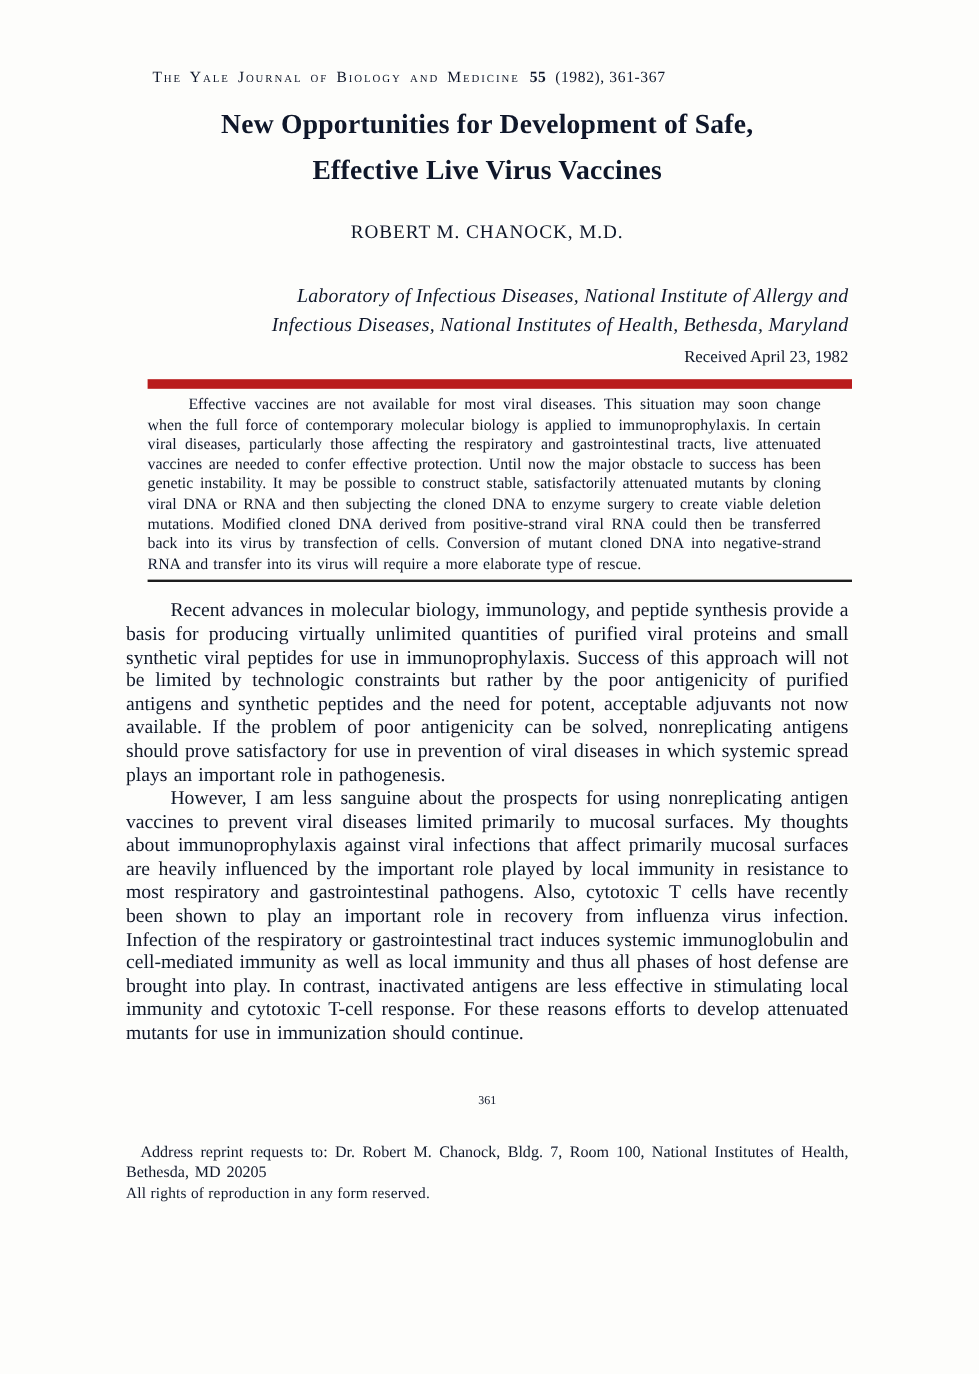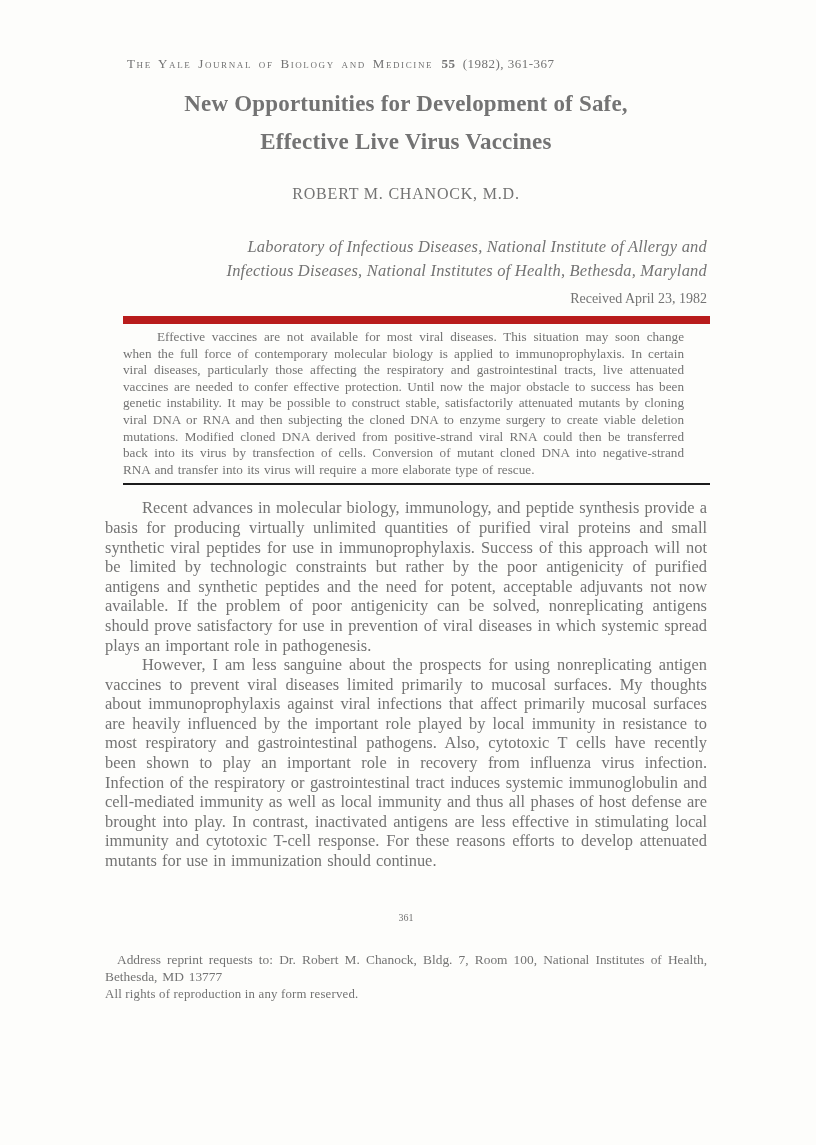--- a/index.html
+++ b/index.html
@@ -3,21 +3,21 @@
 <meta charset="utf-8">
 <style>
   * { margin: 0; padding: 0; box-sizing: border-box; }
   html, body { background: #e9e9e7; }
   .page {
     position: relative;
     width: 816px;
     height: 1145px;
     margin: 0 auto;
     background: #fdfdfb;
-    color: #737373;
+    color: #0f172a;
     font-family: "Liberation Serif", serif;
     overflow: hidden;
   }
   .content {
     padding: 57px 109px 0 105px;
   }
   .masthead {
     margin-left: 22px;
     font-size: 13px;
     line-height: 14px;
@@ -151,18 +151,18 @@
     </div>
 
     <div class="body-text">
       <p>Recent advances in molecular biology, immunology, and peptide synthesis provide a basis for producing virtually unlimited quantities of purified viral proteins and small synthetic viral peptides for use in immunoprophylaxis. Success of this approach will not be limited by technologic constraints but rather by the poor antigenicity of purified antigens and synthetic peptides and the need for potent, acceptable adjuvants not now available. If the problem of poor antigenicity can be solved, nonreplicating antigens should prove satisfactory for use in prevention of viral diseases in which systemic spread plays an important role in pathogenesis.</p>
       <p>However, I am less sanguine about the prospects for using nonreplicating antigen vaccines to prevent viral diseases limited primarily to mucosal surfaces. My thoughts about immunoprophylaxis against viral infections that affect primarily mucosal surfaces are heavily influenced by the important role played by local immunity in resistance to most respiratory and gastrointestinal pathogens. Also, cytotoxic T cells have recently been shown to play an important role in recovery from influenza virus infection. Infection of the respiratory or gastrointestinal tract induces systemic immunoglobulin and cell-mediated immunity as well as local immunity and thus all phases of host defense are brought into play. In contrast, inactivated antigens are less effective in stimulating local immunity and cytotoxic T-cell response. For these reasons efforts to develop attenuated mutants for use in immunization should continue.</p>
     </div>
 
     <div class="page-number">361</div>
 
     <div class="footer-block">
-      <p class="reprint-note">Address reprint requests to: Dr. Robert M. Chanock, Bldg. 7, Room 100, National Institutes of Health, Bethesda, MD 13777</p>
+      <p class="reprint-note">Address reprint requests to: Dr. Robert M. Chanock, Bldg. 7, Room 100, National Institutes of Health, Bethesda, MD 20205</p>
       <p class="rights-line">All rights of reproduction in any form reserved.</p>
     </div>
 
   </div>
 </div>
 
 </body></html>

